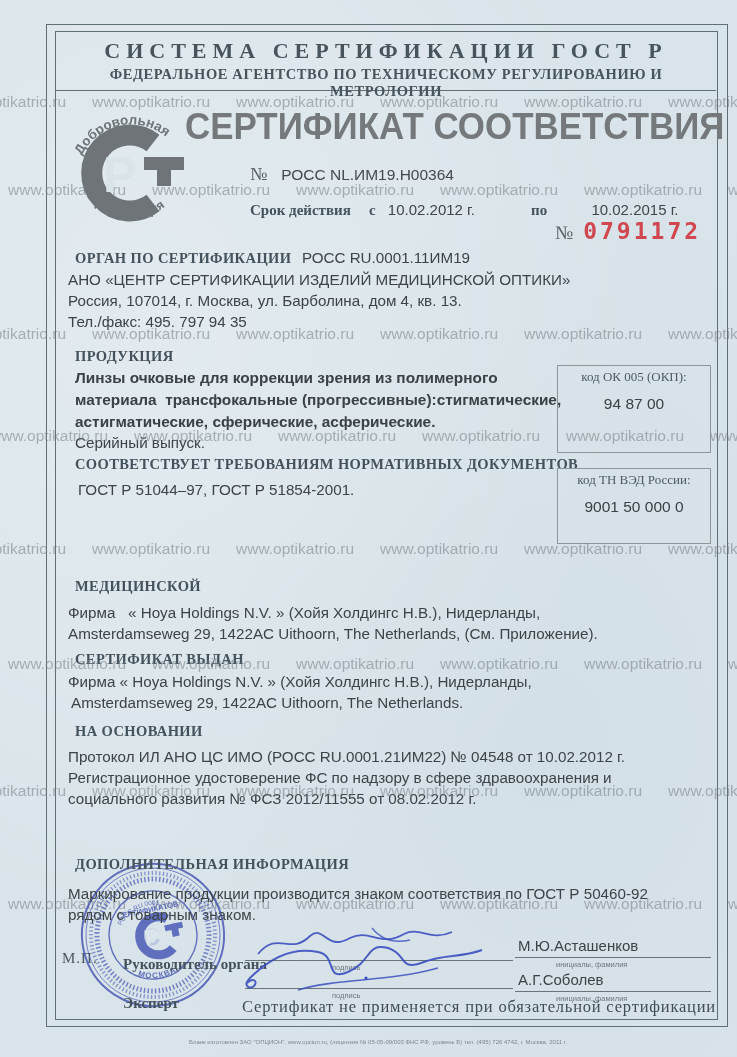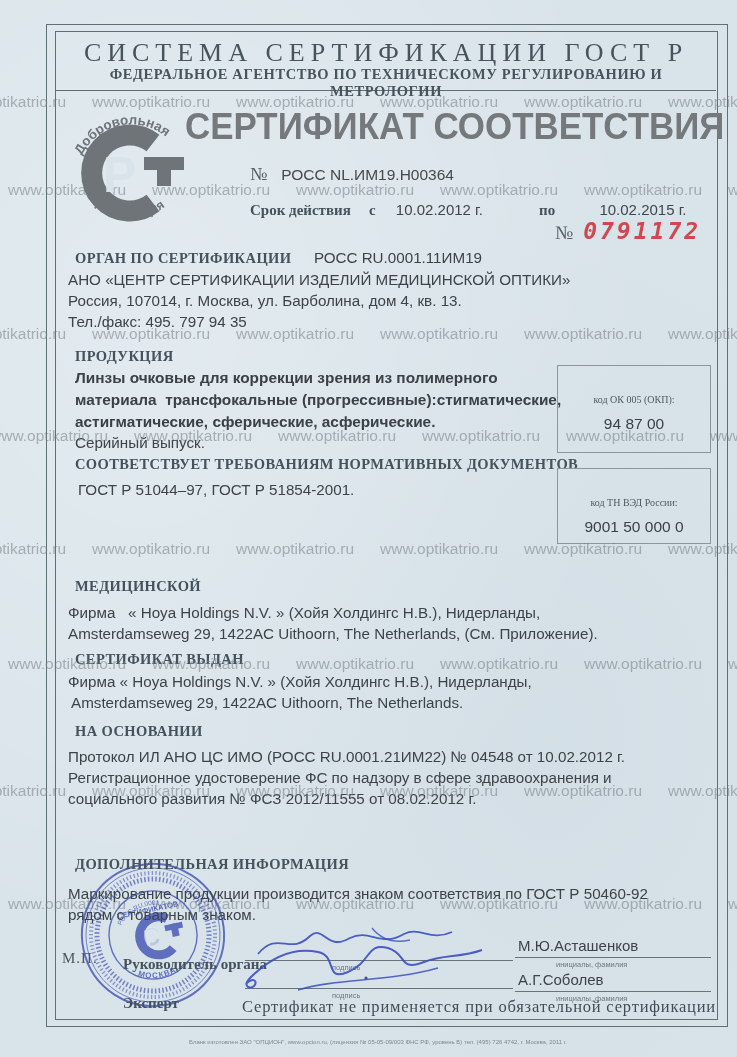--- a/index.html
+++ b/index.html
@@ -10,41 +10,41 @@
       radial-gradient(ellipse at 75% 70%, rgba(200,215,222,0.35), rgba(200,215,222,0) 55%),
       #d9e4ea;
     font-family:"Liberation Sans", sans-serif;
     color:#3d4449;
   }
   .abs{position:absolute;}
   .border-outer{left:46px;top:24px;width:680px;height:1001px;border:1px solid #5f6f74;}
   .border-inner{left:55px;top:31px;width:661px;height:987px;border:1px solid #5f6f74;}
   .banner-line{left:56px;top:90px;width:660px;height:1px;background:#5f6f74;}
   .banner-1{left:56px;top:38px;width:660px;text-align:center;font-family:"Liberation Serif",serif;
-    font-weight:normal;font-size:26px;letter-spacing:6px;color:#47545c;}
+    font-weight:bold;font-size:22px;letter-spacing:6px;color:#47545c;}
   .banner-2{left:56px;top:66px;width:660px;text-align:center;font-family:"Liberation Serif",serif;
     font-weight:bold;font-size:14.5px;letter-spacing:0.6px;color:#47545c;}
   .wm-row{position:absolute;white-space:nowrap;font-size:15.5px;color:rgba(115,124,129,0.55);z-index:1;}
   .wm-row span{margin-right:26px;}
   .doc-title{left:185px;top:106px;width:535px;text-align:center;font-weight:bold;font-size:36px;
     letter-spacing:0px;color:#75797c;transform:scaleX(0.97);transform-origin:left;white-space:nowrap;}
   .cert-no-line{left:250px;top:164px;font-size:15.5px;color:#45494d;}
   .cert-no-line .num-sign{font-family:"Liberation Serif",serif;font-size:18px;color:#565e63;margin-right:14px;}
   .validity{left:250px;top:201px;font-size:15px;color:#40464b;white-space:nowrap;}
   .validity .lbl{font-family:"Liberation Serif",serif;font-weight:bold;color:#43525c;}
   .blank-no{left:555px;top:218px;white-space:nowrap;}
   .blank-no .num-sign{font-family:"Liberation Serif",serif;font-size:19px;color:#5a6268;margin-right:10px;}
   .blank-no .digits{font-family:"DejaVu Sans Mono", monospace;font-size:23px;font-weight:bold;
-    color:#d0474f;letter-spacing:3px;font-style:italic;}
+    color:#d0474f;letter-spacing:3px;}
   .h-serif{font-family:"Liberation Serif",serif;font-weight:bold;font-size:14.5px;
     letter-spacing:0.4px;color:#43525c;white-space:nowrap;}
   .body-t{font-size:15.2px;color:#3d4449;white-space:pre-wrap;}
   .body-b{font-size:15.4px;font-weight:bold;color:#3a4147;white-space:pre-wrap;}
   .code-box{border:1px solid #8d979b;text-align:center;}
-  .code-box .cb-label{font-family:"Liberation Serif",serif;font-size:10px;color:#4d5a60;margin-top:28px;}
+  .code-box .cb-label{font-family:"Liberation Serif",serif;font-size:13px;color:#4d5a60;margin-top:3px;}
   .code-box .cb-value{font-size:15.5px;color:#3a4147;margin-top:10px;}
   .sig-label{font-family:"Liberation Serif",serif;font-weight:bold;font-size:15px;color:#43525c;white-space:nowrap;margin-top:18px;}
   .sig-line{border-bottom:1px solid #6a7478;}
   .sig-caption{font-size:7.5px;color:#6d777c;}
   .sig-name{font-size:15px;color:#3d4449;white-space:nowrap;}
   .footer-note{left:56px;top:997px;width:660px;text-align:right;font-family:"Liberation Serif",serif;
     font-size:16.5px;letter-spacing:0.8px;color:#414d55;}
   .fine-print{left:168px;top:1039px;width:420px;text-align:center;font-size:6px;color:#7d878d;}
   .mp{left:62px;top:950px;font-family:"Liberation Serif",serif;font-size:15px;color:#4a555c;letter-spacing:1px;}
   svg text{font-family:"Liberation Sans", sans-serif;}
@@ -91,32 +91,32 @@
 
   <div class="abs doc-title">СЕРТИФИКАТ СООТВЕТСТВИЯ</div>
 
   <div class="abs cert-no-line">
     <span class="num-sign">№</span><span>РОСС NL.ИМ19.Н00364</span>
   </div>
 
   <div class="abs validity">
     <span class="lbl">Срок действия</span>
     <span class="lbl" style="margin-left:14px">с</span>
-    <span style="margin-left:16px">10.02.2012 г.</span>
+    <span style="margin-left:8px">10.02.2012 г.</span>
     <span class="lbl" style="margin-left:52px">по</span>
     <span style="margin-left:40px">10.02.2015 г.</span>
   </div>
 
   <div class="abs blank-no">
     <span class="num-sign">№</span><span class="digits">0791172</span>
   </div>
 
   <div class="abs" style="left:75px;top:249px">
     <span class="h-serif">ОРГАН ПО СЕРТИФИКАЦИИ</span>
-    <span class="body-t" style="margin-left:18px">РОСС RU.0001.11ИМ19</span>
+    <span class="body-t" style="margin-left:6px">РОСС RU.0001.11ИМ19</span>
   </div>
   <div class="abs body-t" style="left:68px;top:271px">АНО «ЦЕНТР СЕРТИФИКАЦИИ ИЗДЕЛИЙ МЕДИЦИНСКОЙ ОПТИКИ»</div>
   <div class="abs body-t" style="left:68px;top:292px">Россия, 107014, г. Москва, ул. Барболина, дом 4, кв. 13.</div>
   <div class="abs body-t" style="left:68px;top:313px">Тел./факс: 495. 797 94 35</div>
 
   <div class="abs h-serif" style="left:75px;top:348px">ПРОДУКЦИЯ</div>
   <div class="abs body-b" style="left:75px;top:369px">Линзы очковые для коррекции зрения из полимерного</div>
   <div class="abs body-b" style="left:75px;top:391px">материала  трансфокальные (прогрессивные):стигматические,</div>
   <div class="abs body-b" style="left:75px;top:413px">астигматические, сферические, асферические.</div>
   <div class="abs body-t" style="left:75px;top:434px">Серийный выпуск.</div>

